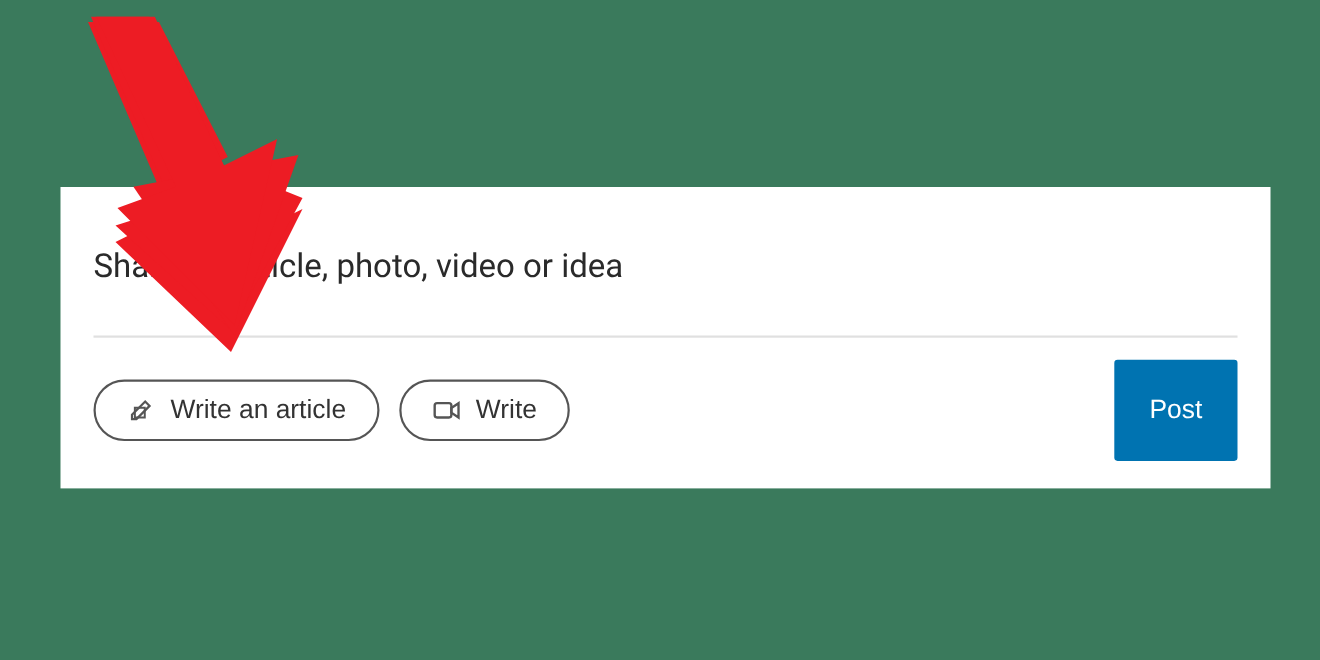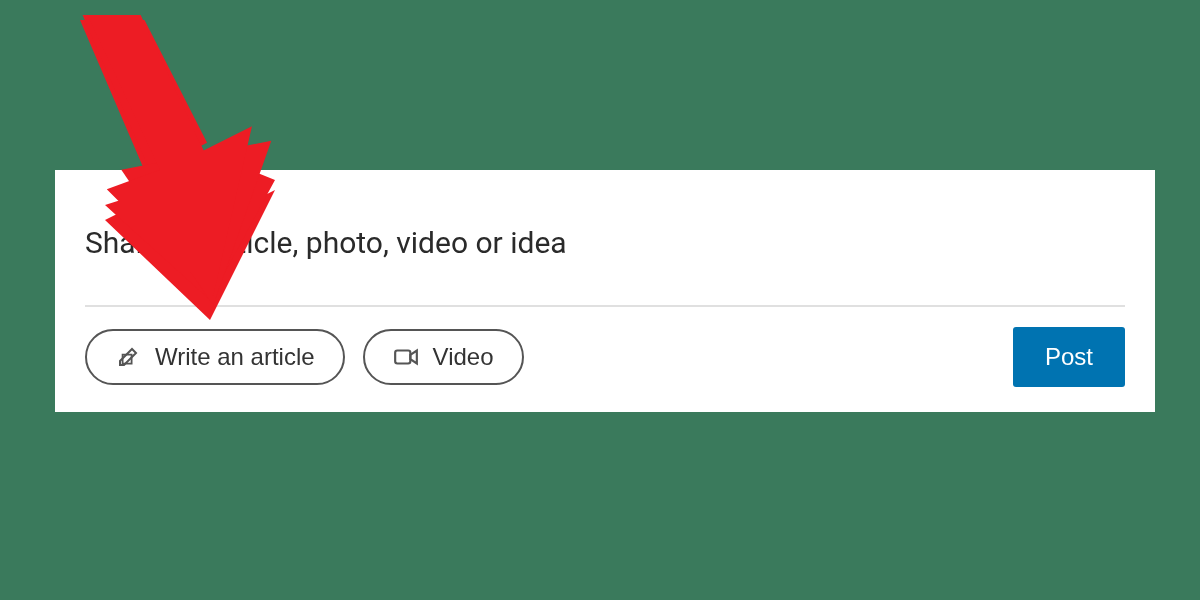--- a/index.html
+++ b/index.html
@@ -56,21 +56,21 @@
       height: 26px;
       color: #555;
     }
     .spacer { flex: 1; }
     .post-btn {
       background: #0073b1;
       border: none;
       color: #fff;
       font-size: 24px;
       font-weight: 500;
-      padding: 16px 32px;
+      padding: 32px 32px;
       border-radius: 3px;
       cursor: pointer;
     }
     
     .arrow {
       position: absolute;
       left: 50px;
       top: 20px;
       width: 230px;
       height: 300px;
@@ -100,21 +100,21 @@
     </button>
 
 
     <button class="pill-btn">
       <span class="icon">
         <svg viewBox="0 0 24 24" width="26" height="26" fill="none" stroke="currentColor" stroke-width="2">
           <rect x="2" y="6" width="14" height="12" rx="2"></rect>
           <path d="M16 10 L22 6 L22 18 L16 14 Z"></path>
         </svg>
       </span>
-      <span>Video</span>
+      <span>Write</span>
     </button>
 
     <div class="spacer"></div>
 
     <button class="post-btn">Post</button>
   </div>
 </div>
 
 <svg class="arrow" viewBox="0 0 230 300">
   <g fill="#ed1c24">

